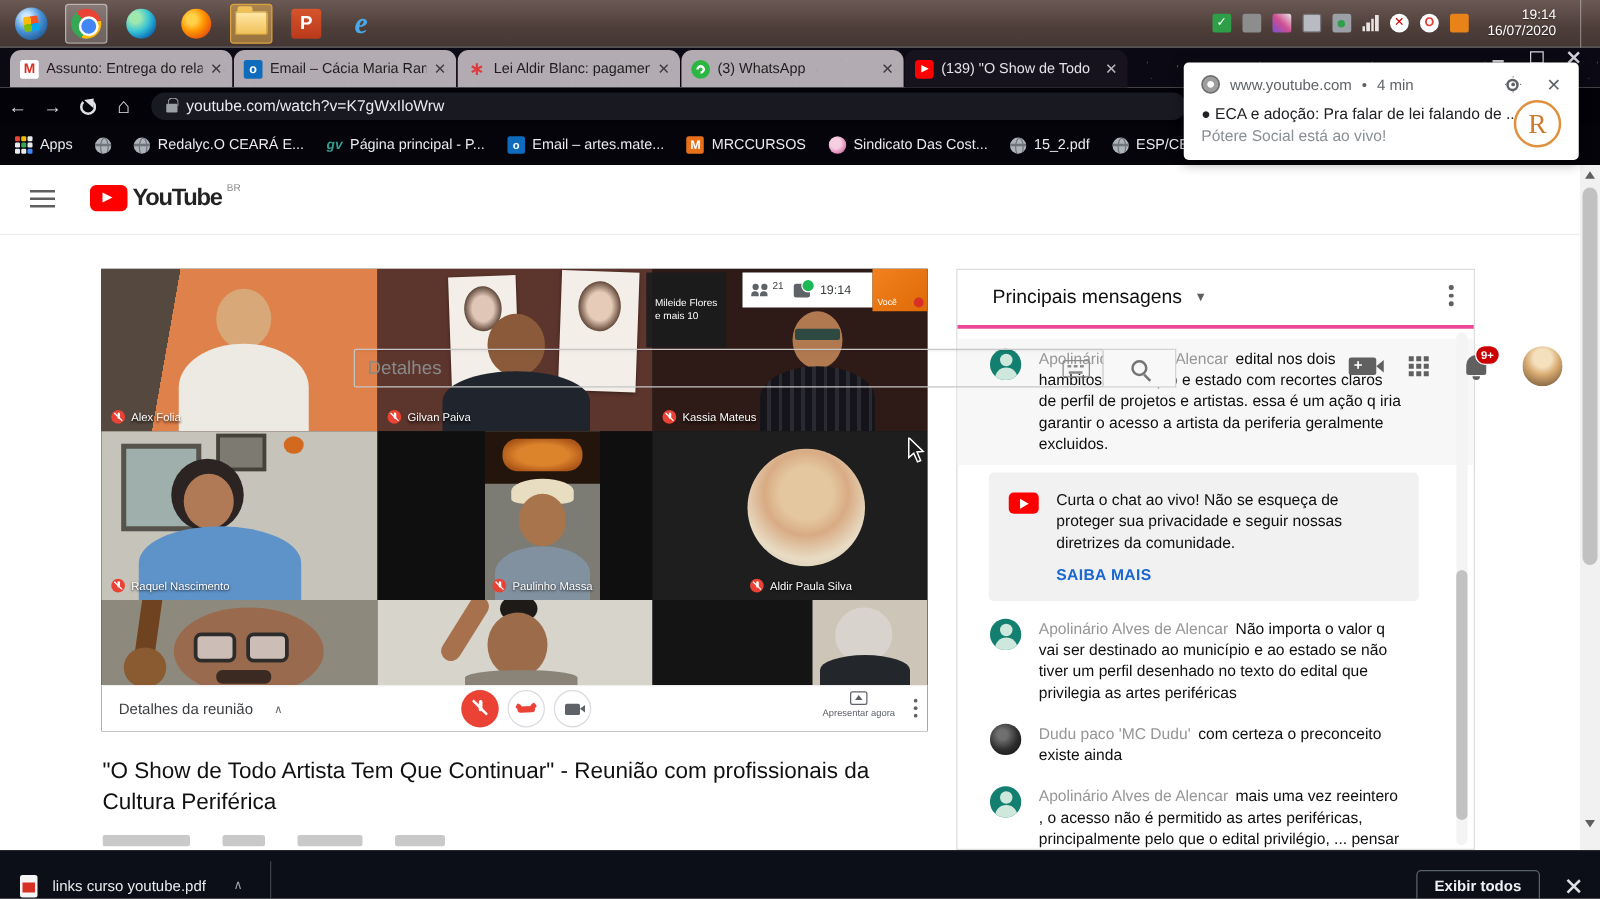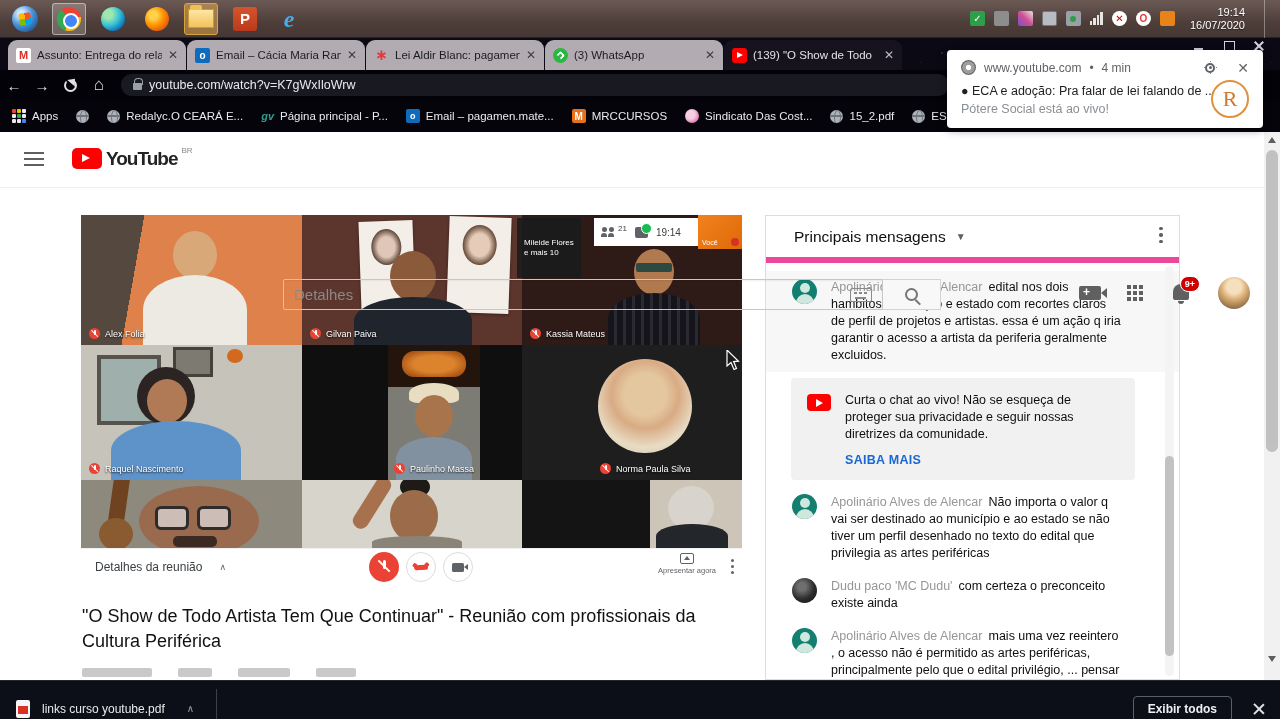--- a/index.html
+++ b/index.html
@@ -172,21 +172,21 @@
   .kebab { position:absolute; right:8px; top:10px; width:3px; }
   .kebab i { display:block; width:3px; height:3px; border-radius:50%; background:#5f6368; margin-bottom:3px; }
 
   
   .vtitle { position:absolute; left:82px; top:604px; width:655px; font-size:18px; line-height:25px; color:#111; }
   .stats-clip { position:absolute; left:82px; top:668px; width:640px; height:12px; overflow:hidden; }
   .stats-clip i { display:inline-block; height:9px; background:#c9c9c9; border-radius:2px; margin-right:26px; vertical-align:top; }
 
   
   .chat { position:absolute; left:765px; top:215px; width:415px; height:465px; background:#fff; border:1px solid #ddd; }
-  .chat-head { height:47px; display:flex; align-items:center; padding:0 16px 0 28px; border-bottom:6px solid #ec4899;justify-content:space-between; }
+  .chat-head { height:47px; display:flex; align-items:center; padding:0 16px 0 28px; border-bottom:3px solid #ec4899;justify-content:space-between; }
   .chat-title { font-size:15.5px; color:#0f0f0f; }
   .chat-caret { margin-left:10px; font-size:10px; color:#606060; }
   .chat-kebab { margin-left:auto; width:4px; }
   .chat-kebab i { display:block; width:3.5px; height:3.5px; border-radius:50%; background:#606060; margin-bottom:3px; }
   .chat-body { position:relative; padding:8px 0 0 0; }
   .msg { display:flex; gap:14px; padding:8px 56px 8px 26px; font-size:12.5px; line-height:17px; }
   .msg.hl { background:#f7f7f7; }
   .cavatar { width:25px; height:25px; border-radius:50%; flex:0 0 auto; position:relative; overflow:hidden; background:#127f70; }
   .cavatar::before { content:""; position:absolute; left:7.5px; top:4px; width:10px; height:10px; border-radius:50%; background:#cfe8dd; }
   .cavatar::after { content:""; position:absolute; left:3.5px; top:15px; width:18px; height:12px; border-radius:9px 9px 0 0; background:#cfe8dd; }
@@ -345,21 +345,21 @@
   <div class="bm">
     <div class="globe-ic"></div>
     <span>Redalyc.O CEARÁ E...</span>
   </div>
   <div class="bm">
     <span class="gv-ic">gv</span>
     <span>Página principal - P...</span>
   </div>
   <div class="bm">
     <span class="ol-ic">o</span>
-    <span>Email – pagamen.mate...</span>
+    <span>Email – artes.mate...</span>
   </div>
   <div class="bm">
     <span class="m-ic">M</span>
     <span>MRCCURSOS</span>
   </div>
   <div class="bm">
     <span class="pink-ic"></span>
     <span>Sindicato Das Cost...</span>
   </div>
   <div class="bm">
@@ -479,21 +479,21 @@
       <div class="nametag" style="left:92px">
           <span class="mutedot"></span>
           <span>Paulinho Massa</span>
         </div>
     </div>
 
     <div class="tile" style="background:#1e1e1e">
       <div style="position:absolute;left:76px;top:14px;width:94px;height:94px;border-radius:50%;background:radial-gradient(circle at 50% 38%,#e4c79e 0 28%,#d8ab84 45%,#e8dcc4 70%,#cdbfa8)"></div>
       <div class="nametag" style="left:78px">
           <span class="mutedot"></span>
-          <span>Norma Paula Silva</span>
+          <span>Aldir Paula Silva</span>
         </div>
     </div>
 
     <div class="tile" style="background:#8e897d">
       <div style="position:absolute;left:30px;top:-6px;width:16px;height:52px;background:#6f431f;transform:rotate(8deg)"></div>
       <div style="position:absolute;left:18px;top:38px;width:34px;height:32px;border-radius:50%;background:#8a5a30"></div>
       <div class="head" style="left:58px;top:6px;width:120px;height:70px;background:#9a6a4e"></div>
       <div style="position:absolute;left:74px;top:26px;width:34px;height:24px;border:3px solid #2e2c2a;border-radius:6px;background:rgba(230,235,240,.65)"></div>
       <div style="position:absolute;left:116px;top:26px;width:34px;height:24px;border:3px solid #2e2c2a;border-radius:6px;background:rgba(230,235,240,.65)"></div>
       <div style="position:absolute;left:92px;top:56px;width:44px;height:11px;border-radius:5px;background:#3a2a22"></div>

